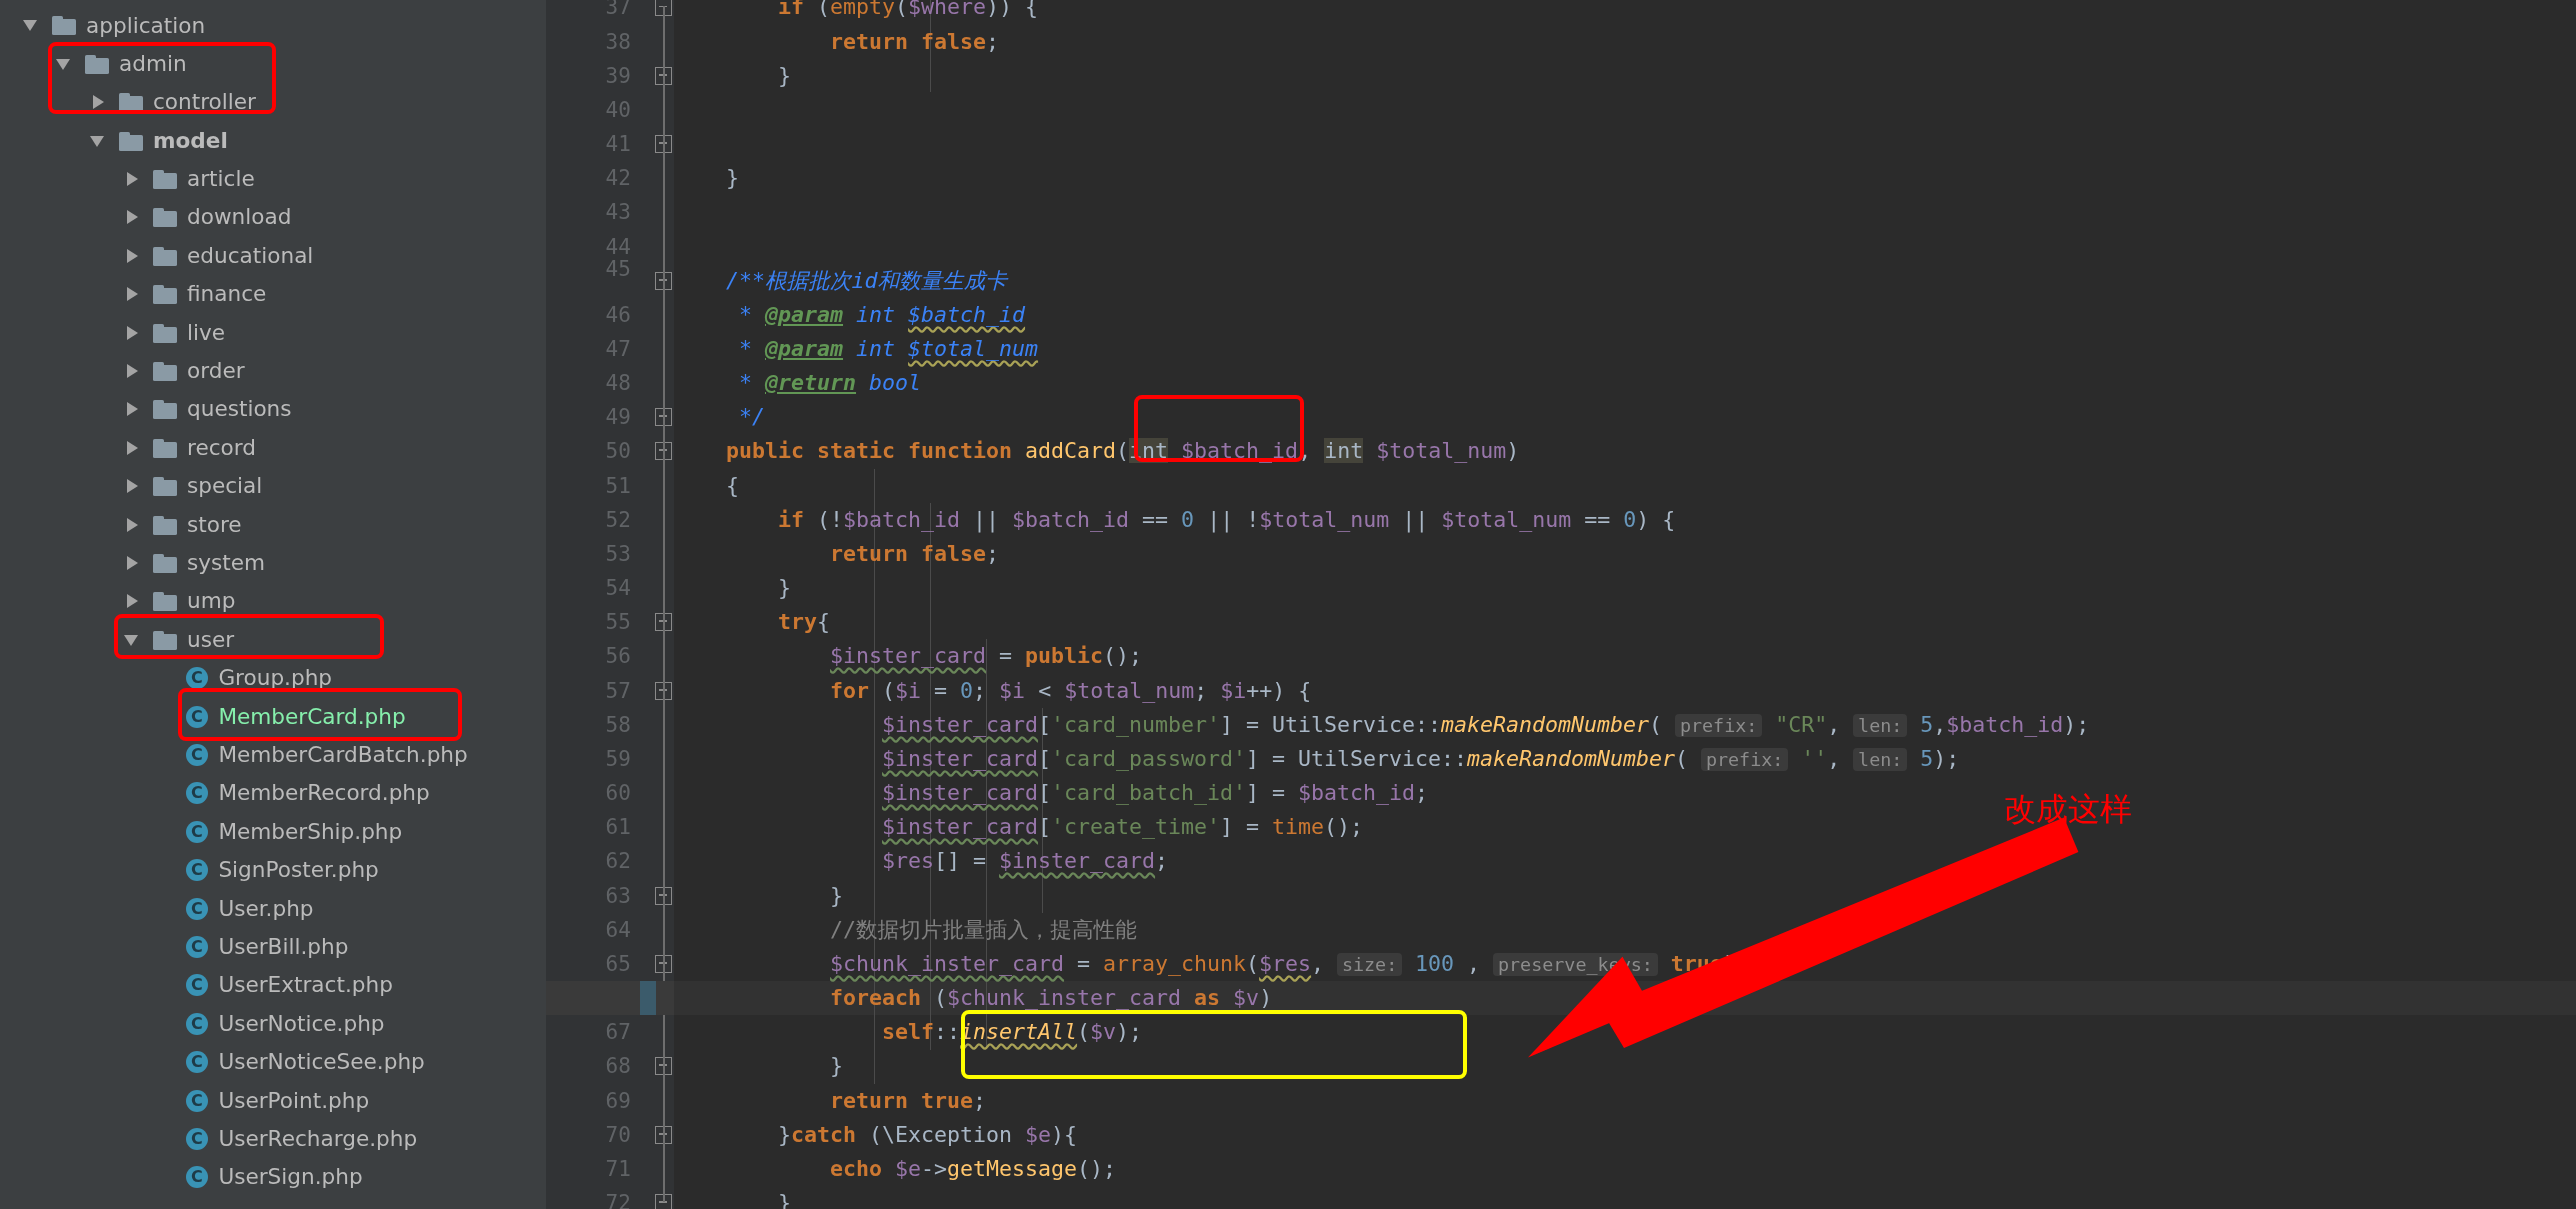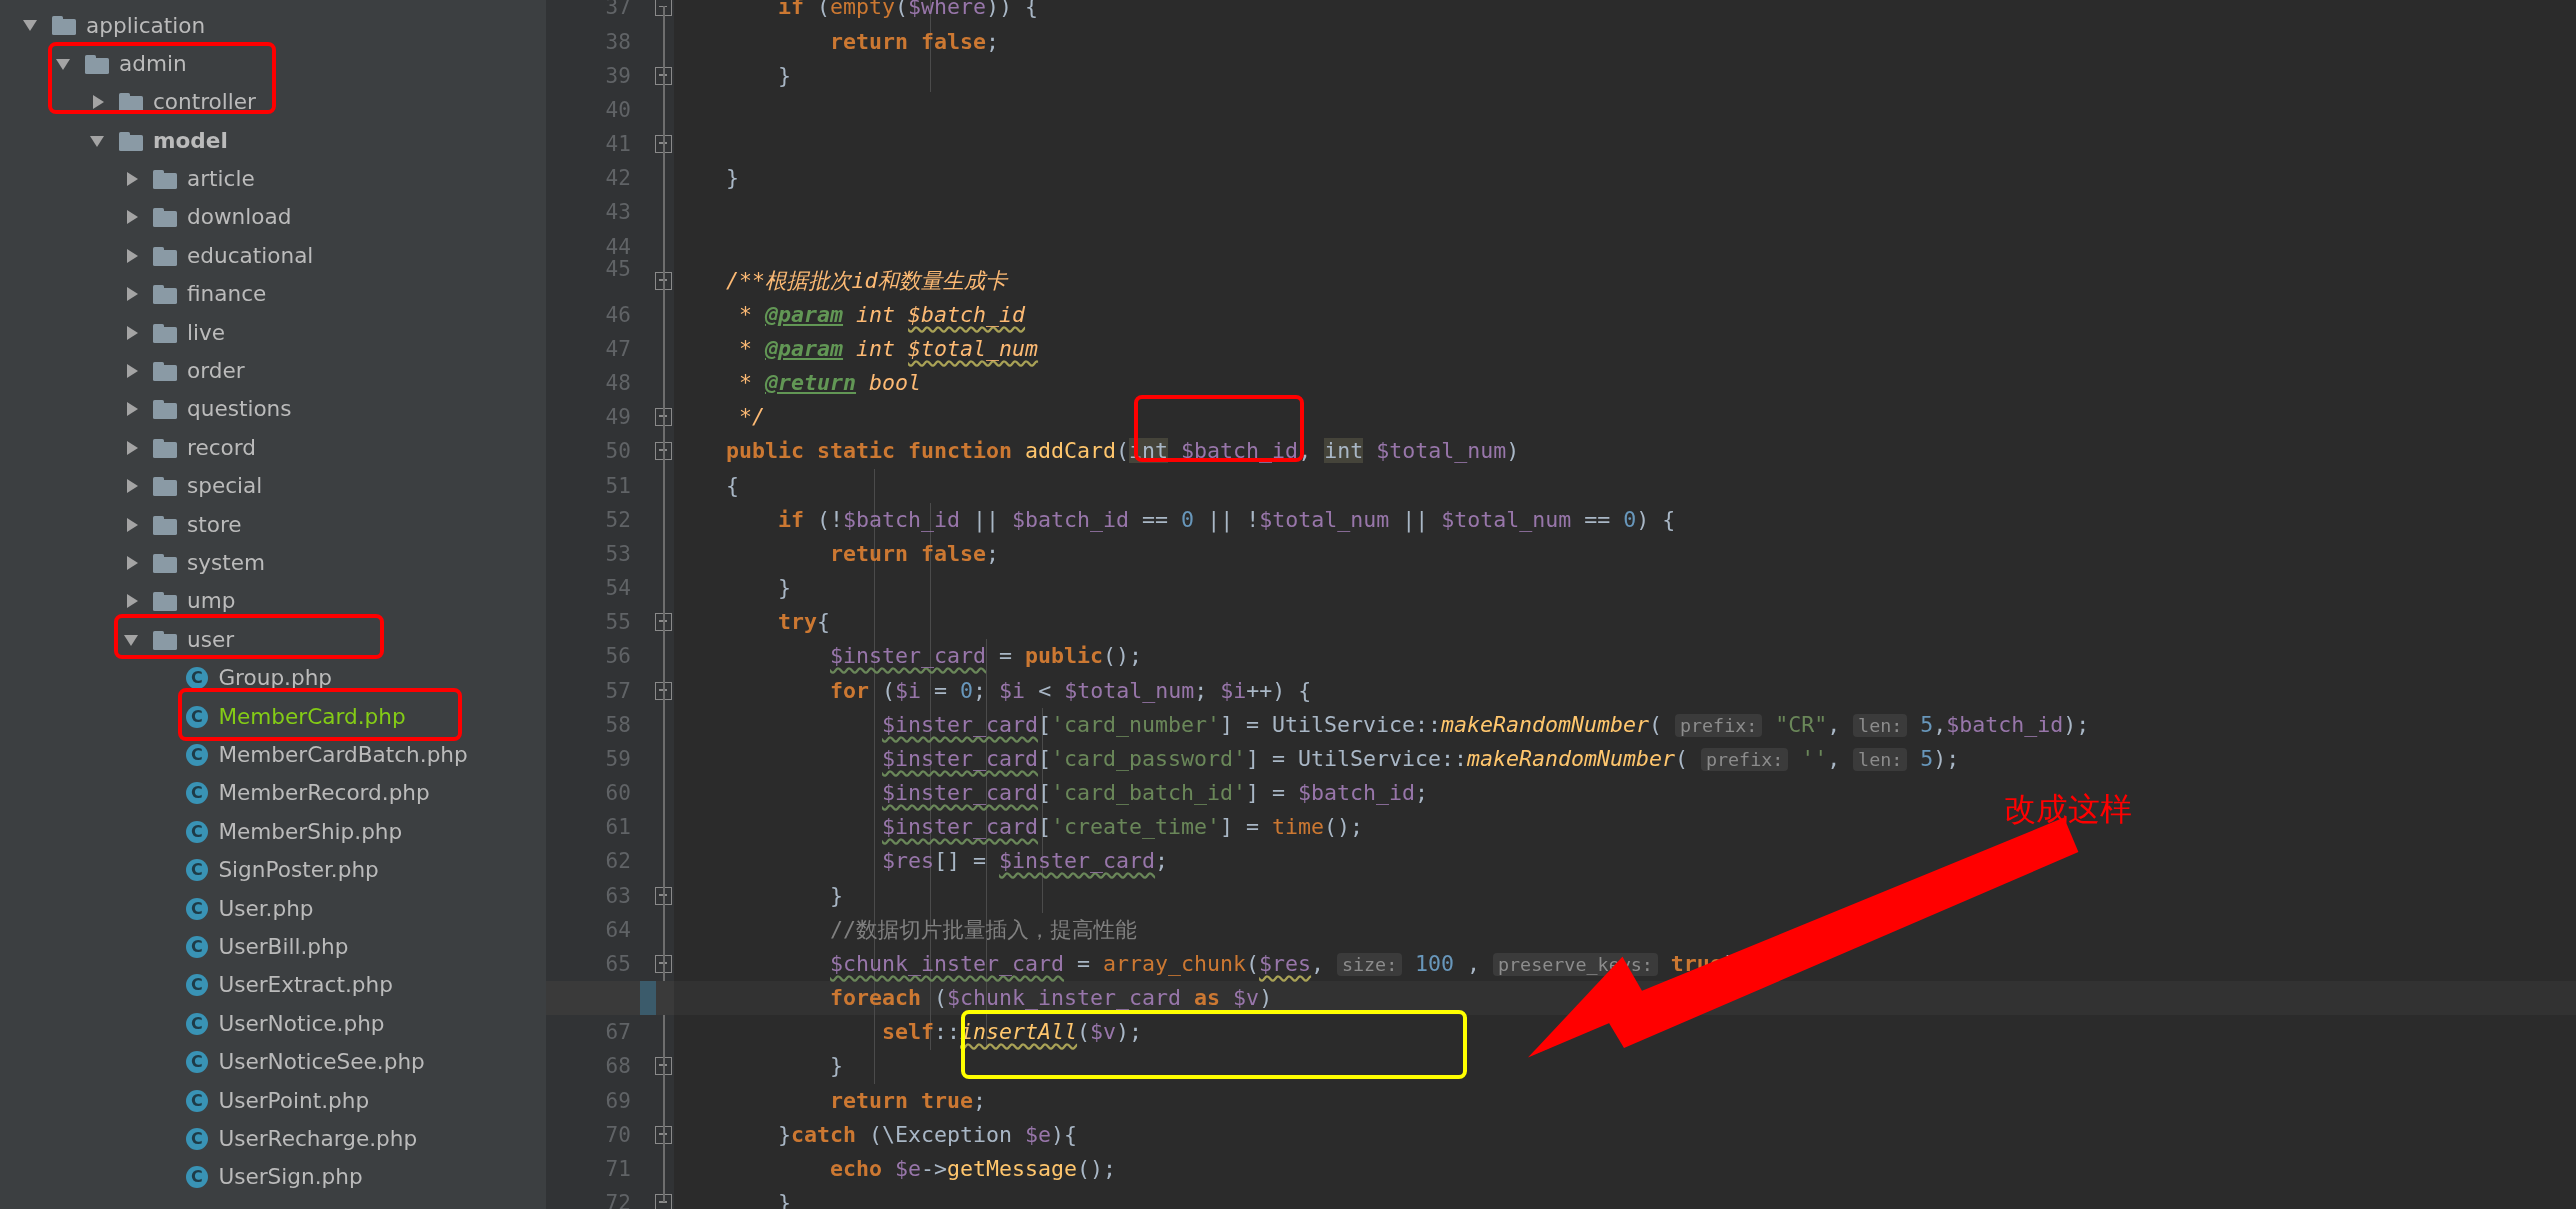--- a/index.html
+++ b/index.html
@@ -76,21 +76,21 @@
     margin-right: 10.4px;
     border-radius: 50%;
     background: #3993b5;
     color: #1e3b47;
     font-size: 16px;
     font-weight: bold;
     display: flex; align-items: center; justify-content: center;
     font-family: "DejaVu Sans", sans-serif;
   }
   .tree-label { line-height: 1; }
-  .tree-row.selected-file .tree-label { color: #84cc16; }
+  .tree-row.selected-file .tree-label { color: #86efac; }
 
   
   #sb-track {
     position: absolute;
     left: 524px; top: 0; width: 22.4px; height: 1210px;
     background: #3c3f41;
   }
   #sb-edge {
     position: absolute;
     left: 546px; top: 0; width: 3.2px; height: 1210px;
@@ -163,21 +163,21 @@
   
   .kw      { color: #cc7832; font-weight: bold; }
   .kw2     { color: #cc7832; }
   .str     { color: #6a8759; }
   .num     { color: #6897bb; }
   .var     { color: #9876aa; }
   .fn      { color: #ffc66d; }
   .fni     { color: #ffc66d; font-style: italic; }
   .stat    { color: #ffc66d; font-style: italic; }
   .cmt     { color: #808080; }
-  .doc     { color: #fdba74; font-style: italic; }
+  .doc     { color: #3b82f6; font-style: italic; }
   .doctag  { color: #629755; font-style: italic; font-weight: bold; text-decoration: underline; }
   .plain   { color: #a9b7c6; }
   .hint    {
     color: #8c8c8c; background: #3b3b3b;
     border-radius: 4px; padding: 0.8px 4.8px;
     font-size: 18.4px;
   }
   .usage   { background: #45443a; }
   .wavy {
     text-decoration: underline;

